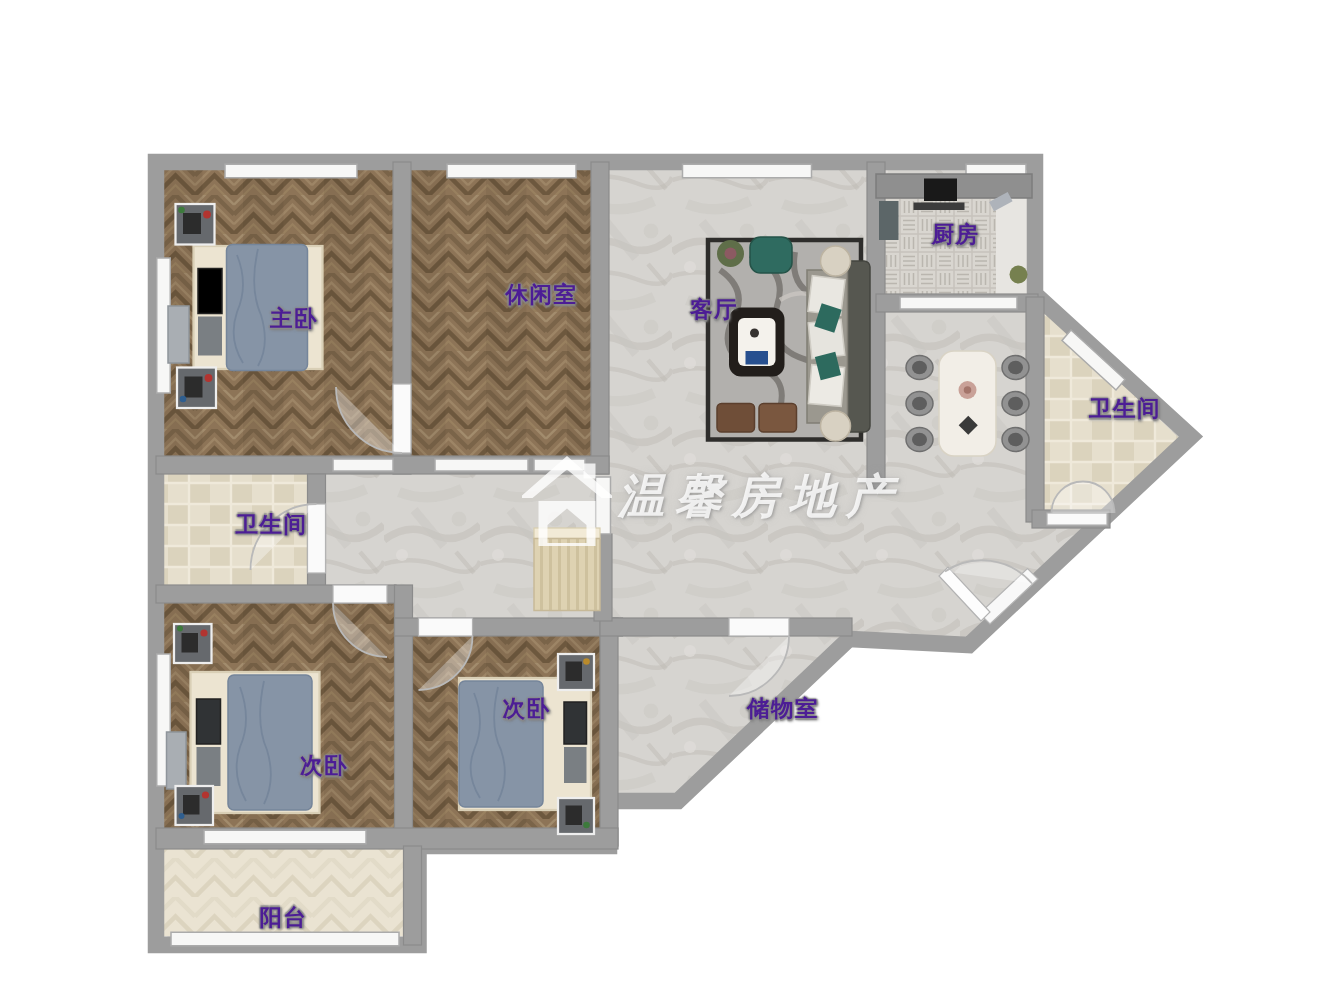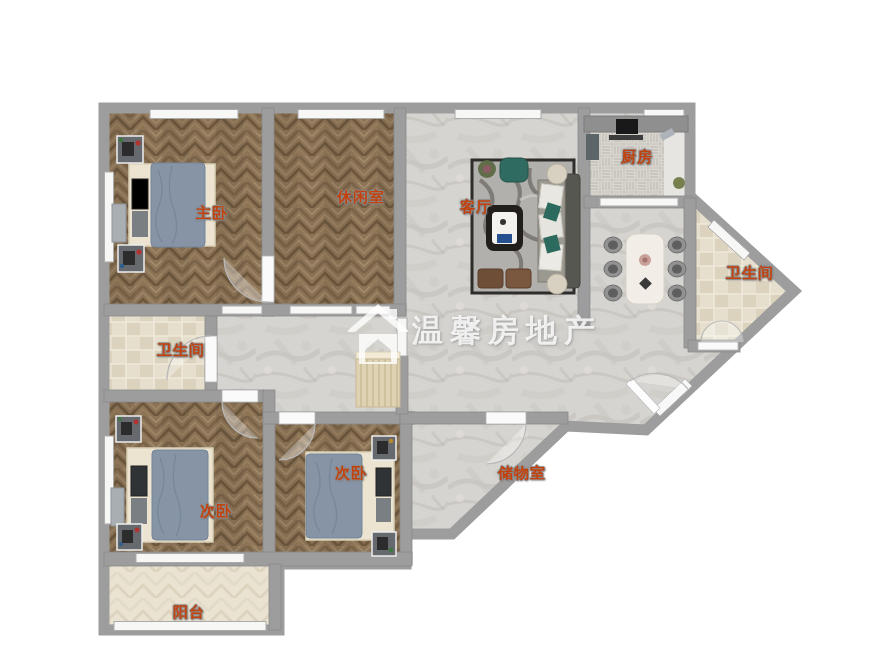--- a/index.html
+++ b/index.html
@@ -1,25 +1,25 @@
 <!DOCTYPE html>
 <html><head>
 <meta charset="utf-8">
 <style>
   html,body{margin:0;padding:0;background:#ffffff;}
   .stage{position:relative;width:891px;height:668px;background:#fff;overflow:hidden;
          font-family:"Liberation Sans","DejaVu Sans",sans-serif;}
   .stage svg{position:absolute;left:0;top:0;}
   .room-label{position:absolute;transform:translate(-50%,-50%);
-    color:#c2410c;font-size:15px;font-weight:bold;letter-spacing:1px;white-space:nowrap;
+    color:#4c1d95;font-size:15px;font-weight:bold;letter-spacing:1px;white-space:nowrap;
     text-shadow:1px 0 1px #8a8a8a,-1px 0 1px #8a8a8a,0 1px 1px #8a8a8a,0 -1px 1px #8a8a8a,1px 1px 2px #777;font-family:Liberation Mono, monospace;}
   .watermark{position:absolute;left:348px;top:304px;width:300px;height:78px;pointer-events:none;}
   .wm-logo{position:absolute;left:2px;top:2px;}
   .wm-brand{position:absolute;left:64px;top:6px;font-size:31px;font-weight:bold;letter-spacing:7px;
-    color:rgba(255,255,255,0.82);text-shadow:1px 1px 2px rgba(125,125,125,0.55),0 0 6px rgba(160,160,160,0.35);white-space:nowrap;}
+    color:rgba(255,255,255,0.82);text-shadow:1px 1px 2px rgba(125,125,125,0.55),0 0 6px rgba(160,160,160,0.35);white-space:nowrap;font-style:italic;}
   .wm-url{position:absolute;left:72px;top:40px;font-size:23px;font-weight:bold;letter-spacing:2px;
     color:rgba(255,255,255,0.8);text-shadow:1px 1px 2px rgba(125,125,125,0.5);white-space:nowrap;}
 </style>
 </head>
 <body>
 
 <div class="stage">
 
 <svg width="891" height="668" viewBox="0 0 891 668">
   <defs>
@@ -284,21 +284,21 @@
       <circle cx="679" cy="183" r="6" fill="#76804f"></circle>
     </g>
 
     <g>
       <rect x="356" y="352" width="44" height="7" fill="#f2ead6" stroke="#d8cdae" stroke-width="0.8"></rect>
       <rect x="356" y="359" width="44" height="48" fill="url(#stripes)" stroke="#c7b998" stroke-width="1"></rect>
     </g>
   </g>
 </svg>
 
-<div class="room-label" style="left:212px;top:213px">主卧</div>
+<div class="room-label" style="left:196px;top:213px">主卧</div>
 <div class="room-label" style="left:361px;top:197px">休闲室</div>
 <div class="room-label" style="left:476px;top:207px">客厅</div>
 <div class="room-label" style="left:637px;top:157px">厨房</div>
 <div class="room-label" style="left:750px;top:273px">卫生间</div>
 <div class="room-label" style="left:181px;top:350px">卫生间</div>
 <div class="room-label" style="left:216px;top:511px">次卧</div>
 <div class="room-label" style="left:351px;top:473px">次卧</div>
 <div class="room-label" style="left:522px;top:473px">储物室</div>
 <div class="room-label" style="left:189px;top:612px">阳台</div>
 

